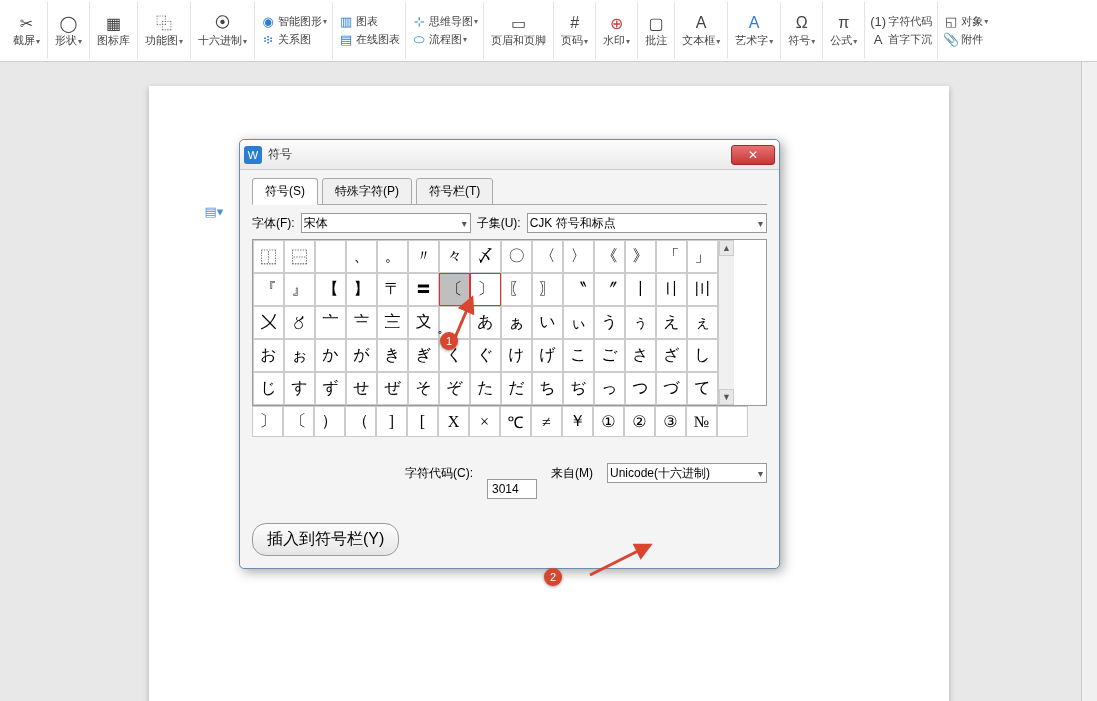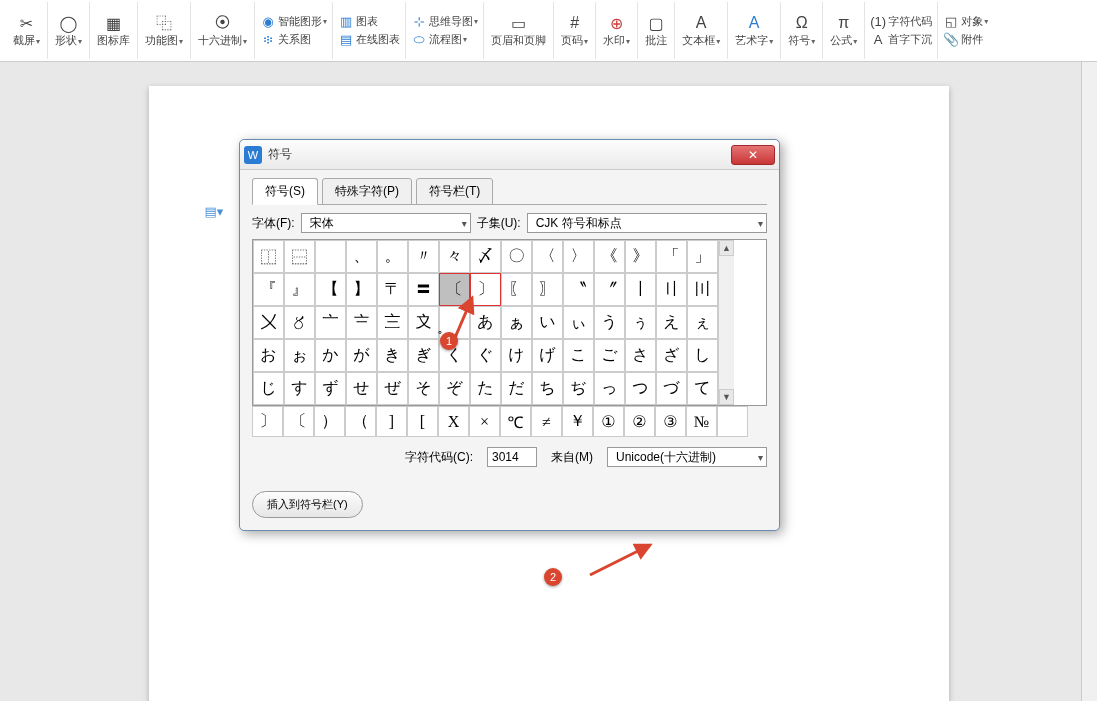--- a/index.html
+++ b/index.html
@@ -32,41 +32,41 @@
 .app-ico { width: 18px; height: 18px; background: #2b7cd3; border-radius: 3px; color: #fff; font-size: 11px; display: flex; align-items: center; justify-content: center; margin-right: 6px; }
 .titletxt { font-size: 12px; color: #333; flex: 1; }
 .closebtn { width: 44px; height: 20px; background: linear-gradient(#e57373,#c93636); border: 1px solid #a02828; border-radius: 3px; color: #fff; font-size: 12px; display: flex; align-items: center; justify-content: center; cursor: pointer; }
 
 .dlg-body { padding: 8px 12px 12px; }
 .tabs { display: flex; border-bottom: 1px solid #aaa; margin-bottom: 8px; }
 .tab { padding: 4px 12px; font-size: 12px; border: 1px solid #aaa; background: #f0f0f0; margin-right: 4px; margin-bottom: -1px; border-radius: 3px 3px 0 0; cursor: pointer; }
 .tab.active { background: #fff; border-bottom: 1px solid #fff; }
 
 .row { display: flex; align-items: center; font-size: 12px; margin-bottom: 6px; gap: 6px; }
-.combo { border: 1px solid #999; background: #fff; height: 20px; font-size: 12px; padding: 0 18px 0 8px; position: relative; display: flex; align-items: center; }
+.combo { border: 1px solid #999; background: #fff; height: 20px; font-size: 12px; padding: 0 18px 0 2px; position: relative; display: flex; align-items: center; }
 .combo::after { content: "▾"; position: absolute; right: 3px; font-size: 10px; color: #555; }
 
 .grid-wrap { border: 1px solid #999; background: #fff; padding: 0; display: flex; }
 .sym-grid { display: grid; grid-template-columns: repeat(15, 31px); }
 .sym-cell { width: 31px; height: 33px; border: 1px solid #ccc; display: flex; align-items: center; justify-content: center; font-size: 16px; font-family: "SimSun", serif; cursor: pointer; background: #fff; }
 .sym-cell.sel { background: #bfbfbf; outline: 1px solid #d33; outline-offset: -1px; }
 .sym-cell.sel-pair { outline: 1px solid #d33; outline-offset: -1px; }
 .vscroll { width: 16px; background: #f0f0f0; border-left: 1px solid #ccc; display: flex; flex-direction: column; }
 .sbtn { height: 16px; display: flex; align-items: center; justify-content: center; font-size: 9px; color: #555; background: #e8e8e8; border: 1px solid #ccc; cursor: pointer; }
 .strack { flex: 1; }
 
 .recent-lbl { font-size: 12px; margin: 8px 0 4px; }
 .recent-grid { display: grid; grid-template-columns: repeat(16, 31px); }
 .recent-grid .sym-cell { height: 31px; }
 
 .code-row { display: flex; align-items: center; justify-content: flex-end; font-size: 12px; gap: 14px; margin-top: 10px; }
-.txt-input { border: 1px solid #999; background: #fff; height: 20px; width: 50px; font-size: 12px; padding: 4px 4px; }
+.txt-input { border: 1px solid #999; background: #fff; height: 20px; width: 50px; font-size: 12px; padding: 4px 4px; margin-top: 32px; }
 
 .btn-row { display: flex; justify-content: space-between; margin-top: 24px; }
-.btn { border: 1px solid #9a9a9a; background: linear-gradient(#fdfdfd,#e6e6e6); padding: 5px 14px; font-size: 11px; border-radius: 14px; cursor: pointer; }
+.btn { border: 1px solid #9a9a9a; background: linear-gradient(#fdfdfd,#e6e6e6); padding: 5px 14px; font-size: 16px; border-radius: 14px; cursor: pointer; }
 .btn.primary { border: 1px solid #3b8ed8; box-shadow: 0 0 0 2px #bcdcf5; outline: 2px solid #d33; outline-offset: 4px; }
 
 
 .anno { position: absolute; width: 18px; height: 18px; background: #d9452e; border-radius: 50%; color: #fff; font-size: 11px; display: flex; align-items: center; justify-content: center; z-index: 50; box-shadow: 0 1px 3px rgba(0,0,0,0.4); }
 .arrow1 { position: absolute; z-index: 49; }
 .arrow2 { position: absolute; z-index: 49; }
 </style>
 </head>
 <body>
 

